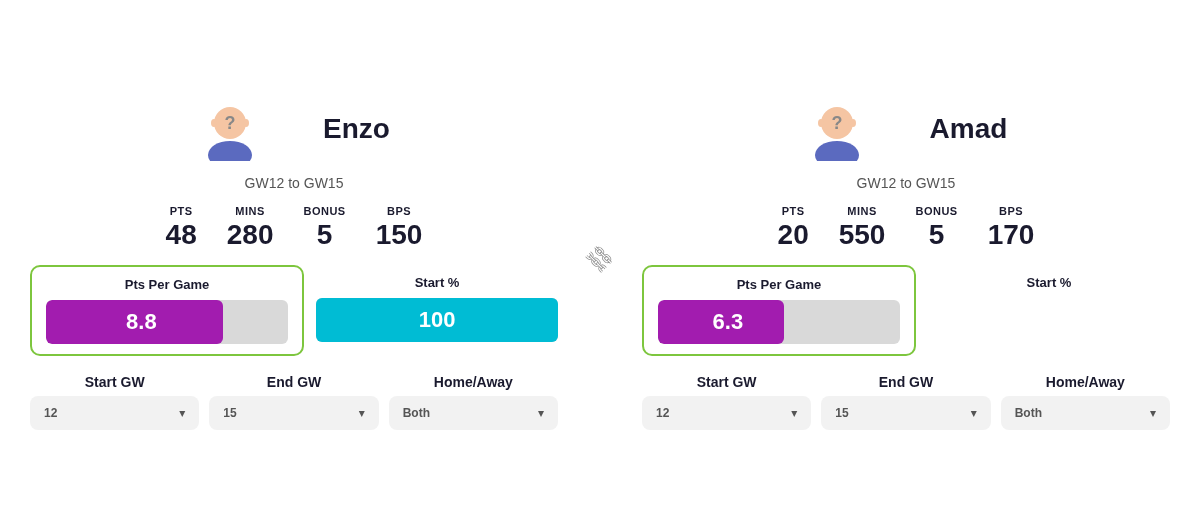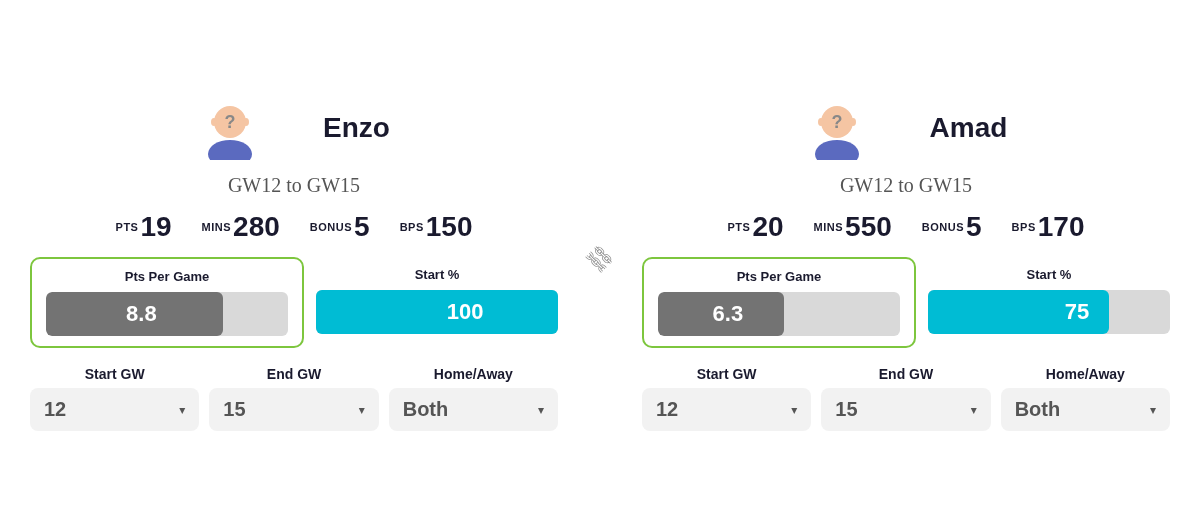--- a/index.html
+++ b/index.html
@@ -39,36 +39,35 @@
       height: 64px;
       position: relative;
     }
     .player-name {
       font-size: 28px;
       font-weight: 800;
       color: #1a1a2e;
       margin-left: 47px;
     }
     .gw-range {
-      font-size: 20px;
+      font-size: 14px;
       color: #555;
       font-weight: 500;
       text-align: center;
-      font-family: Liberation Serif, serif;
     }
     .stats-row {
       display: flex;
       gap: 30px;
       width: 100%;
       justify-content: center;
       margin: 4px 0;
     }
     .stat-item {
       display: flex;
-      flex-direction: row;
+      flex-direction: column;
       align-items: center;
       gap: 2px;
     }
     .stat-label {
       font-size: 11px;
       font-weight: 700;
       color: #1a1a2e;
       letter-spacing: 0.5px;
     }
     .stat-value {
@@ -103,21 +102,21 @@
       height: 44px;
       background: #d9d9d9;
       border-radius: 6px;
       overflow: hidden;
       display: flex;
       align-items: center;
       position: relative;
     }
     .bar-fill {
       height: 100%;
-      background: #737373;
+      background: #a21caf;
       border-radius: 6px;
       display: flex;
       align-items: center;
       justify-content: center;
     }
     .bar-value {
       font-size: 22px;
       font-weight: 800;
       color: #fff;
       padding-left: 14px;
@@ -136,21 +135,20 @@
       background: #00bcd4;
       border-radius: 6px;
     }
     .start-pct-label {
       position: absolute;
       width: 100%;
       text-align: center;
       font-size: 22px;
       font-weight: 800;
       color: #fff;
-      margin-left: 28px;
     }
     .controls-row {
       display: flex;
       width: 100%;
       gap: 10px;
       align-items: flex-end;
       margin-top: 8px;
     }
     .control-group {
       flex: 1;
@@ -168,21 +166,21 @@
       position: relative;
       background: #f2f2f2;
       border-radius: 8px;
       padding: 10px 14px;
       display: flex;
       align-items: center;
       justify-content: space-between;
       cursor: pointer;
     }
     .select-value {
-      font-size: 20px;
+      font-size: 12px;
       font-weight: 600;
       color: #555;
     }
     .chevron-icon {
       font-size: 12px;
       color: #555;
     }
     .link-icon-wrap {
       display: flex;
       align-items: center;
@@ -225,21 +223,21 @@
         </svg>
       </div>
       <span class="player-name">Enzo</span>
     </div>
 
     <div class="gw-range">GW12 to GW15</div>
 
     <div class="stats-row">
       <div class="stat-item">
         <span class="stat-label">PTS</span>
-        <span class="stat-value">19</span>
+        <span class="stat-value">48</span>
       </div>
       <div class="stat-item">
         <span class="stat-label">MINS</span>
         <span class="stat-value">280</span>
       </div>
       <div class="stat-item">
         <span class="stat-label">BONUS</span>
         <span class="stat-value">5</span>
       </div>
       <div class="stat-item">
@@ -334,24 +332,20 @@
       <div class="metric-box">
         <div class="metric-title">Pts Per Game</div>
         <div class="bar-container">
           <div class="bar-fill" style="width: 52%;">
             <span class="bar-value">6.3</span>
           </div>
         </div>
       </div>
       <div style="flex:1; display:flex; flex-direction:column; gap:8px; padding: 10px 0;">
         <div class="metric-title">Start %</div>
-        <div class="start-pct-container">
-          <div class="start-pct-inner" style="width: 75%;"></div>
-          <span class="start-pct-label">75</span>
-        </div>
       </div>
     </div>
 
     <div class="controls-row">
       <div class="control-group">
         <div class="control-label">Start GW</div>
         <div class="select-wrapper">
           <span class="select-value">12</span>
           <span class="chevron-icon">▾</span>
         </div>

